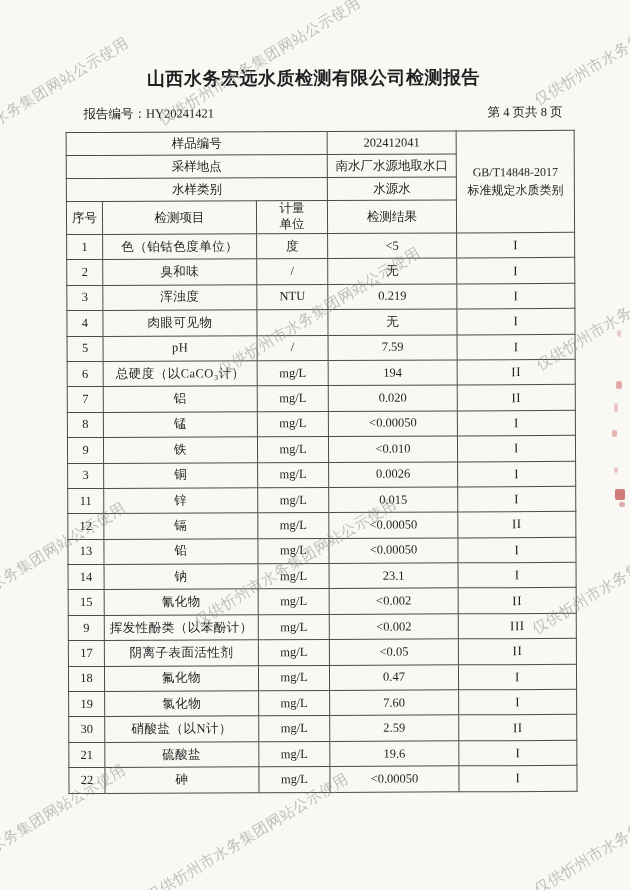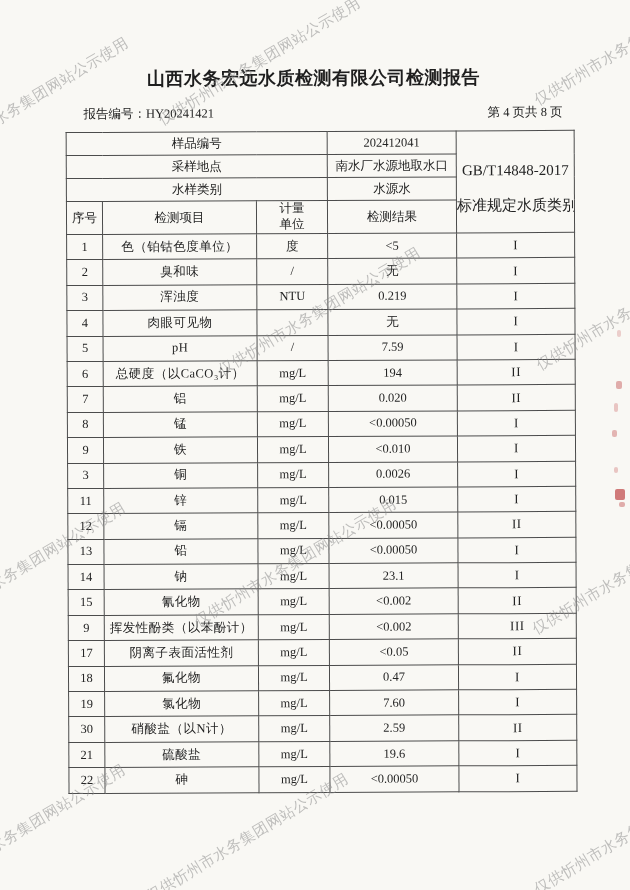--- a/index.html
+++ b/index.html
@@ -61,21 +61,21 @@
   tr.info-row { height: 23px; }
   tr.header-row { height: 33px; }
   tr.data-row { height: 25.4px; }
   td.item-cell {
     text-align: left;
     padding-left: 9px;
     letter-spacing: 0.5px;
   }
   td.unit-cell, td.result-cell { font-size: 12.5px; }
   td.grade-cell { font-size: 13px; letter-spacing: 0.5px; }
-  .std-cell div { line-height: 1.45; font-size: 15px; margin-top: 13px; }
+  .std-cell div { line-height: 1.45; font-size: 12px; }
   .unit-head div { line-height: 1.25; }
   
   .watermarks {
     position: absolute; inset: 0;
     z-index: 4;
     pointer-events: none;
     overflow: hidden;
   }
   .wm {
     position: absolute;

